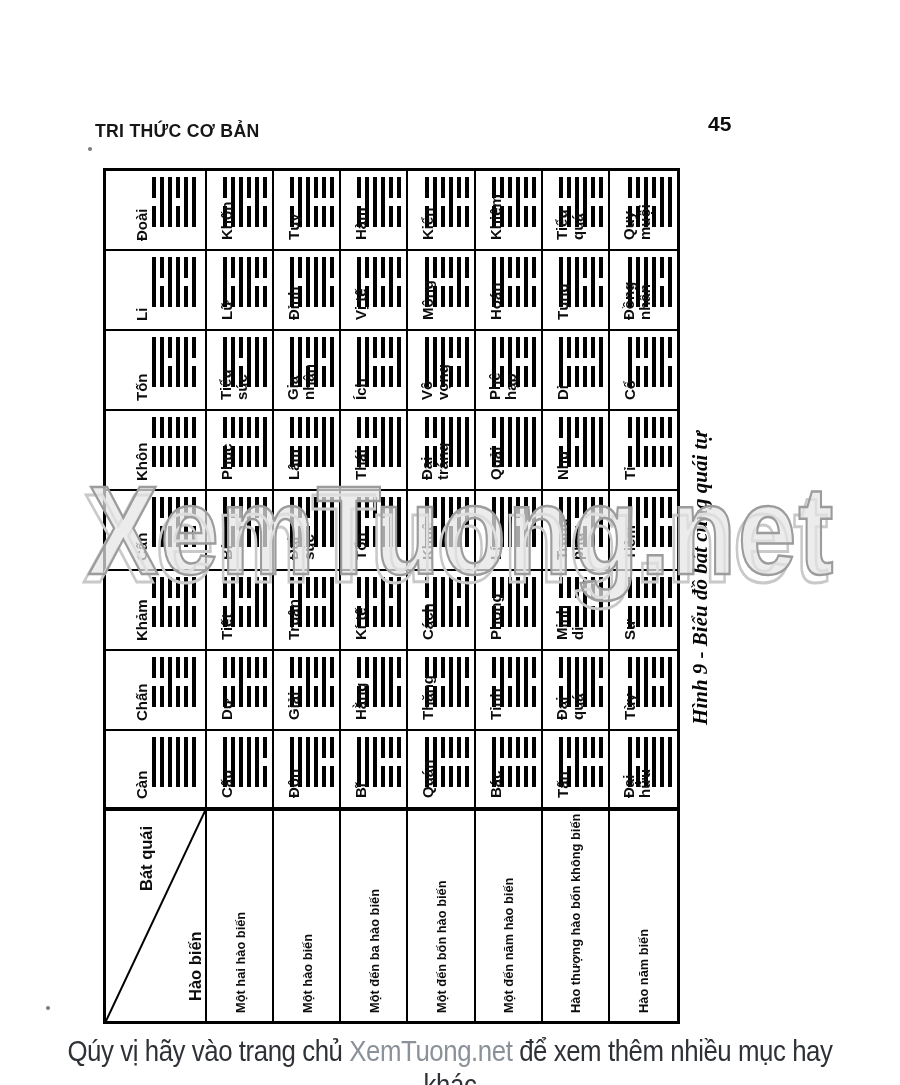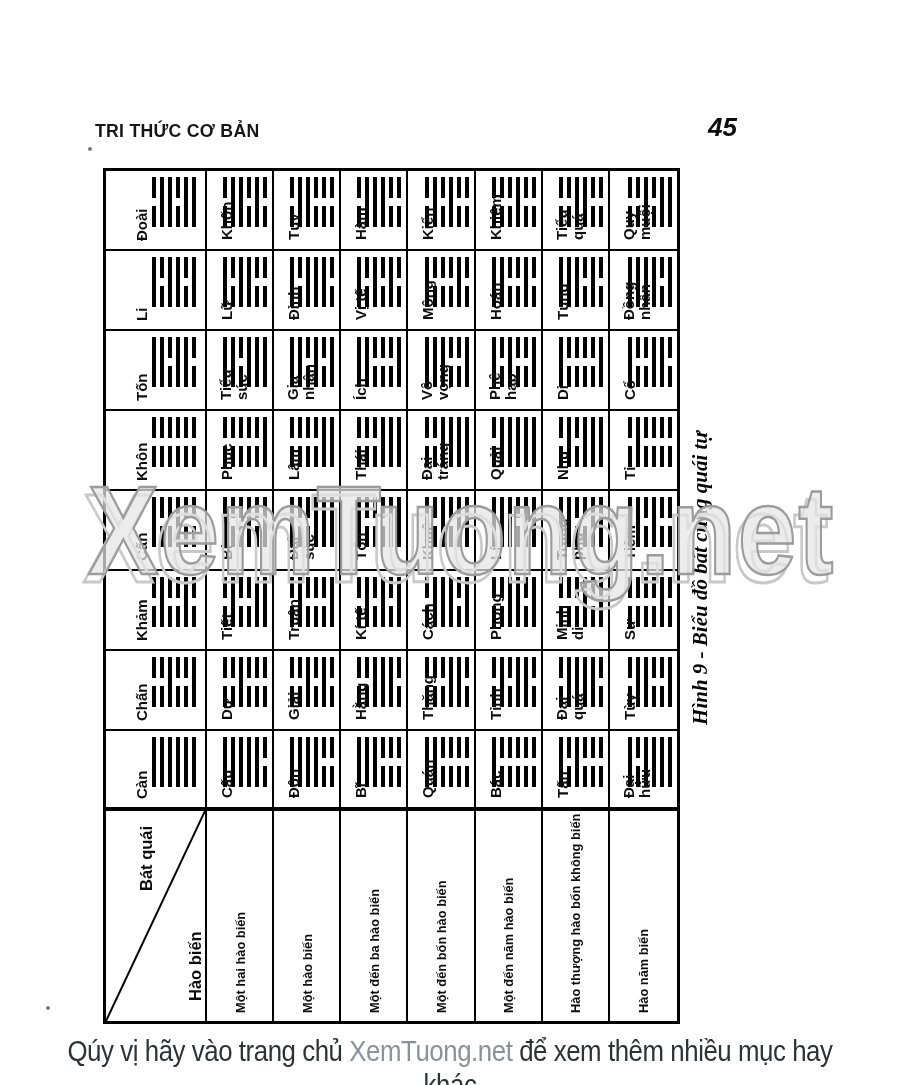--- a/index.html
+++ b/index.html
@@ -2,21 +2,21 @@
 <html><head>
 <meta charset="utf-8">
 <style>
   html,body{margin:0;padding:0;background:#e9e9e9;}
   .page{position:relative;width:900px;height:1085px;background:#ffffff;overflow:hidden;
         font-family:"Liberation Sans",sans-serif;color:#0d0d0d;}
 
   
   .hdr-title{position:absolute;left:95px;top:120px;font-size:19px;font-weight:700;
              letter-spacing:.3px;transform:scaleX(.93);transform-origin:0 0;color:#161616;}
-  .hdr-num{position:absolute;left:708px;top:112px;font-size:26px;font-weight:700;font-style:italic;}
+  .hdr-num{position:absolute;left:708px;top:112px;font-size:21px;font-weight:700;}
 
   .speck{position:absolute;width:4px;height:4px;background:#4d4d4d;border-radius:50%;opacity:.75;}
 
   
   .tbl{position:absolute;left:103px;top:168px;width:577px;height:856px;
        border:3px solid #000;box-sizing:border-box;display:grid;
        grid-template-columns:101px repeat(7,1fr);
        grid-template-rows:repeat(8,80px) 1fr;background:#fff;z-index:1;}
   .c{position:relative;border-right:2px solid #000;border-bottom:2px solid #000;overflow:hidden;}
   .lastcol{border-right:none;}

